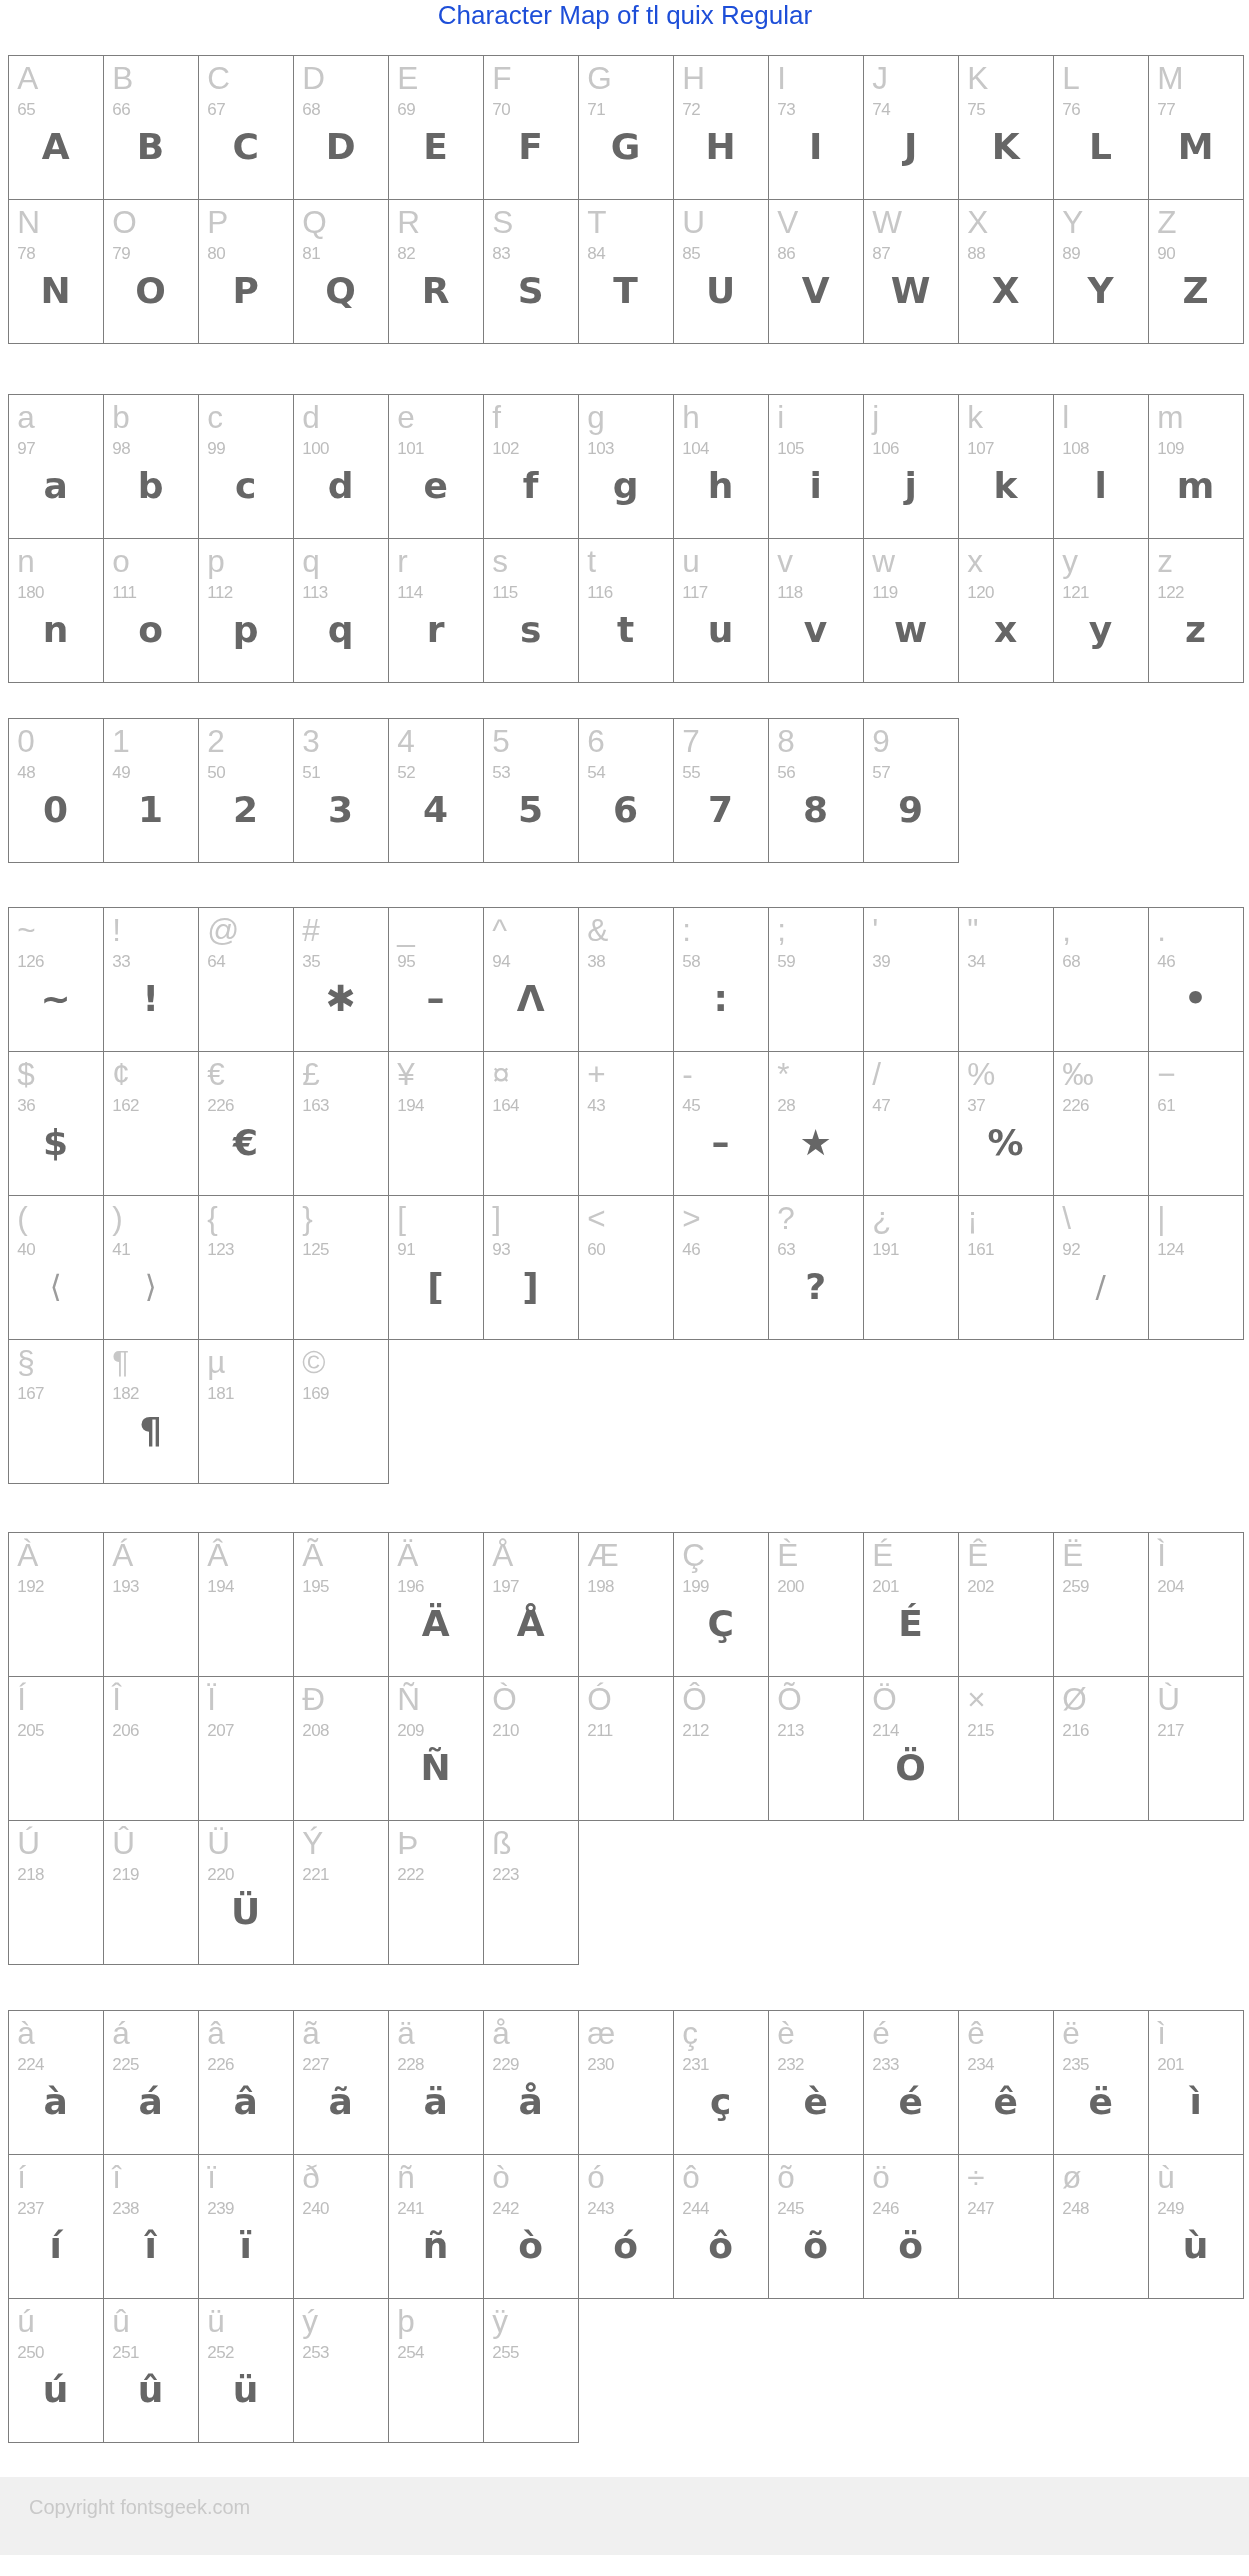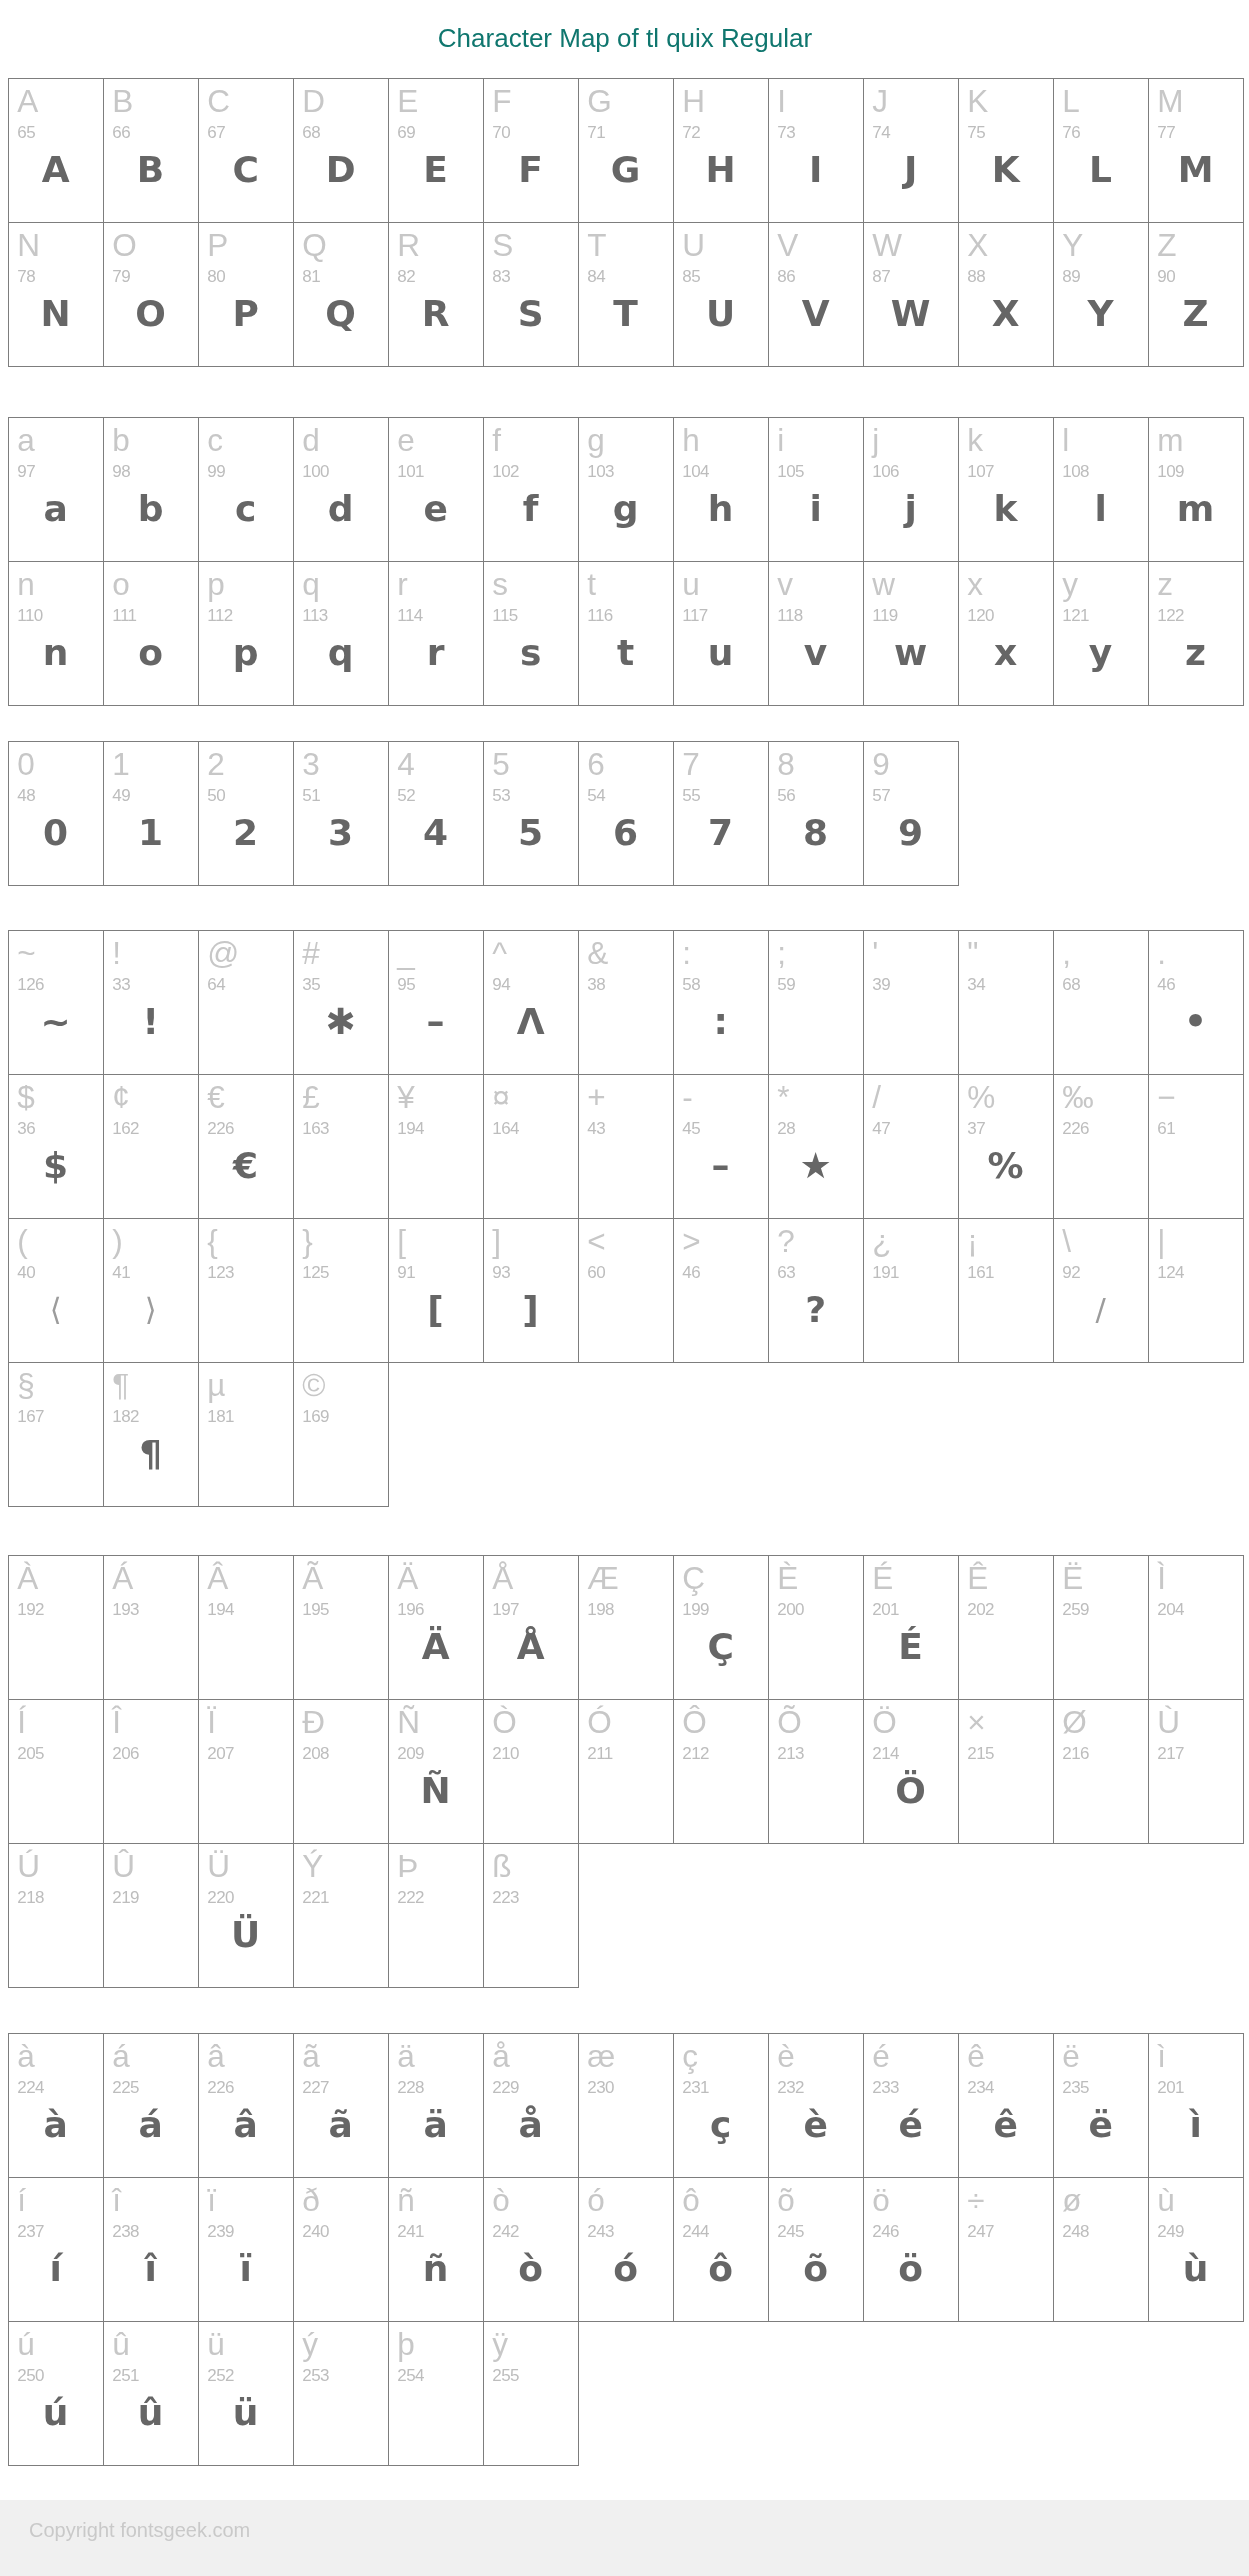--- a/index.html
+++ b/index.html
@@ -2,22 +2,22 @@
 <html><head>
 <meta charset="utf-8">
 <style>
   html,body{margin:0;padding:0;}
   body{
     width:1250px;min-height:2576px;background:#ffffff;
     font-family:"Liberation Sans",sans-serif;
     overflow-x:hidden;
   }
   .page-title{
-    padding-top:23px;text-align:center;font-size:26px;line-height:30px;
-    color:#0f766e;font-weight:400;
+    text-align:center;font-size:26px;line-height:30px;
+    color:#1d4ed8;font-weight:400;
   }
   #charmap{margin-left:7.6px;}
   .section{}
   .sec-uppercase{margin-top:25px;}
   .sec-lowercase{margin-top:50px;}
   .sec-digits{margin-top:35px;}
   .sec-punctuation{margin-top:44px;}
   .sec-accented-uppercase{margin-top:48px;}
   .sec-accented-lowercase{margin-top:45px;}
   .row{display:flex;}
@@ -256,21 +256,21 @@
         </div>
         <div class="cell">
           <span class="lbl">m</span>
           <span class="code">109</span>
           <span class="glyph">m</span>
         </div>
       </div>
       <div class="row">
         <div class="cell">
           <span class="lbl">n</span>
-          <span class="code">110</span>
+          <span class="code">180</span>
           <span class="glyph">n</span>
         </div>
         <div class="cell">
           <span class="lbl">o</span>
           <span class="code">111</span>
           <span class="glyph">o</span>
         </div>
         <div class="cell">
           <span class="lbl">p</span>
           <span class="code">112</span>

